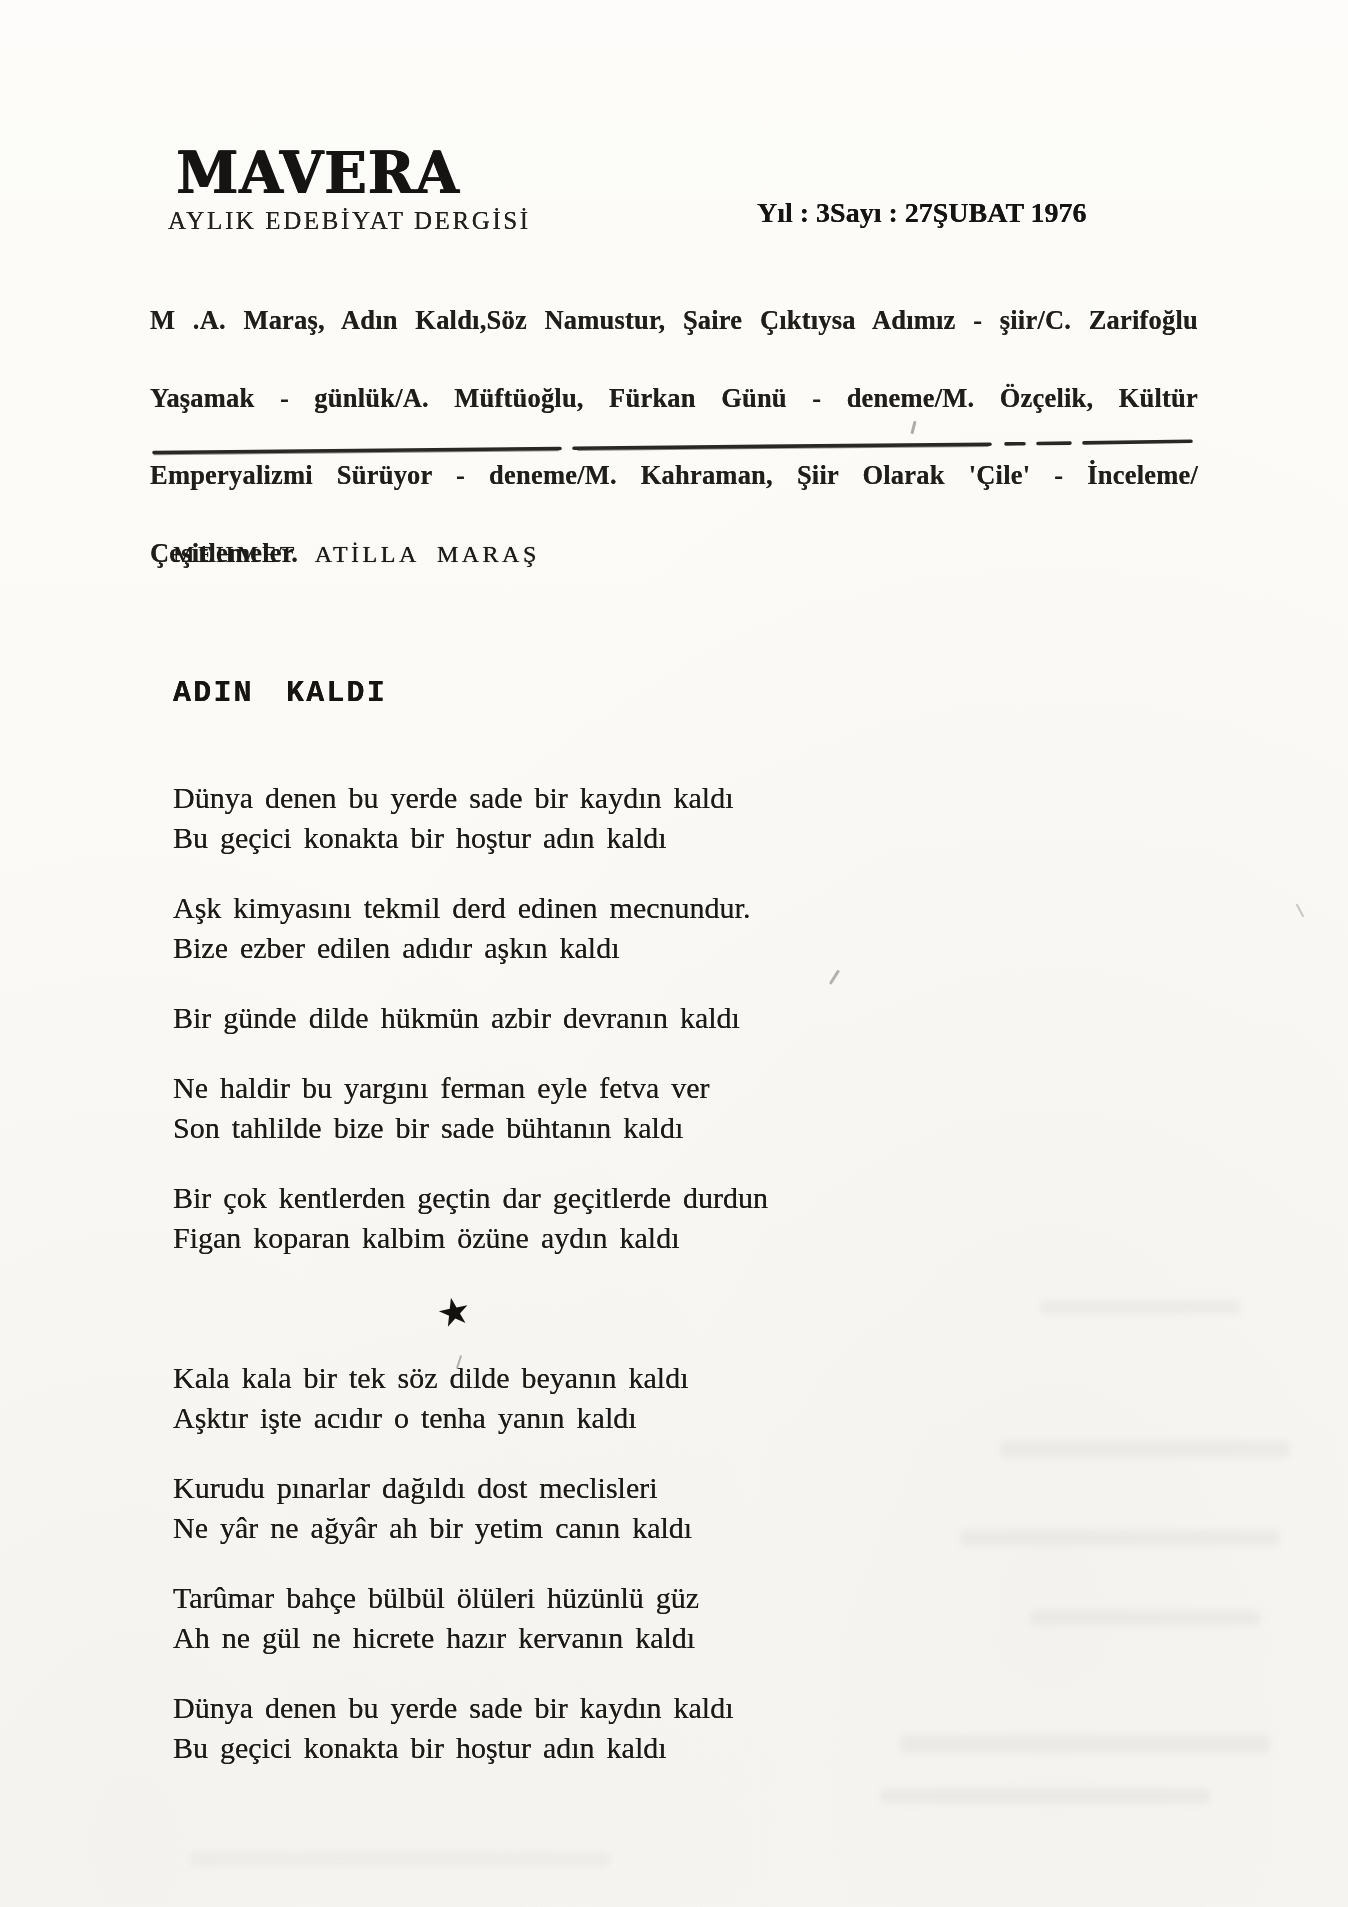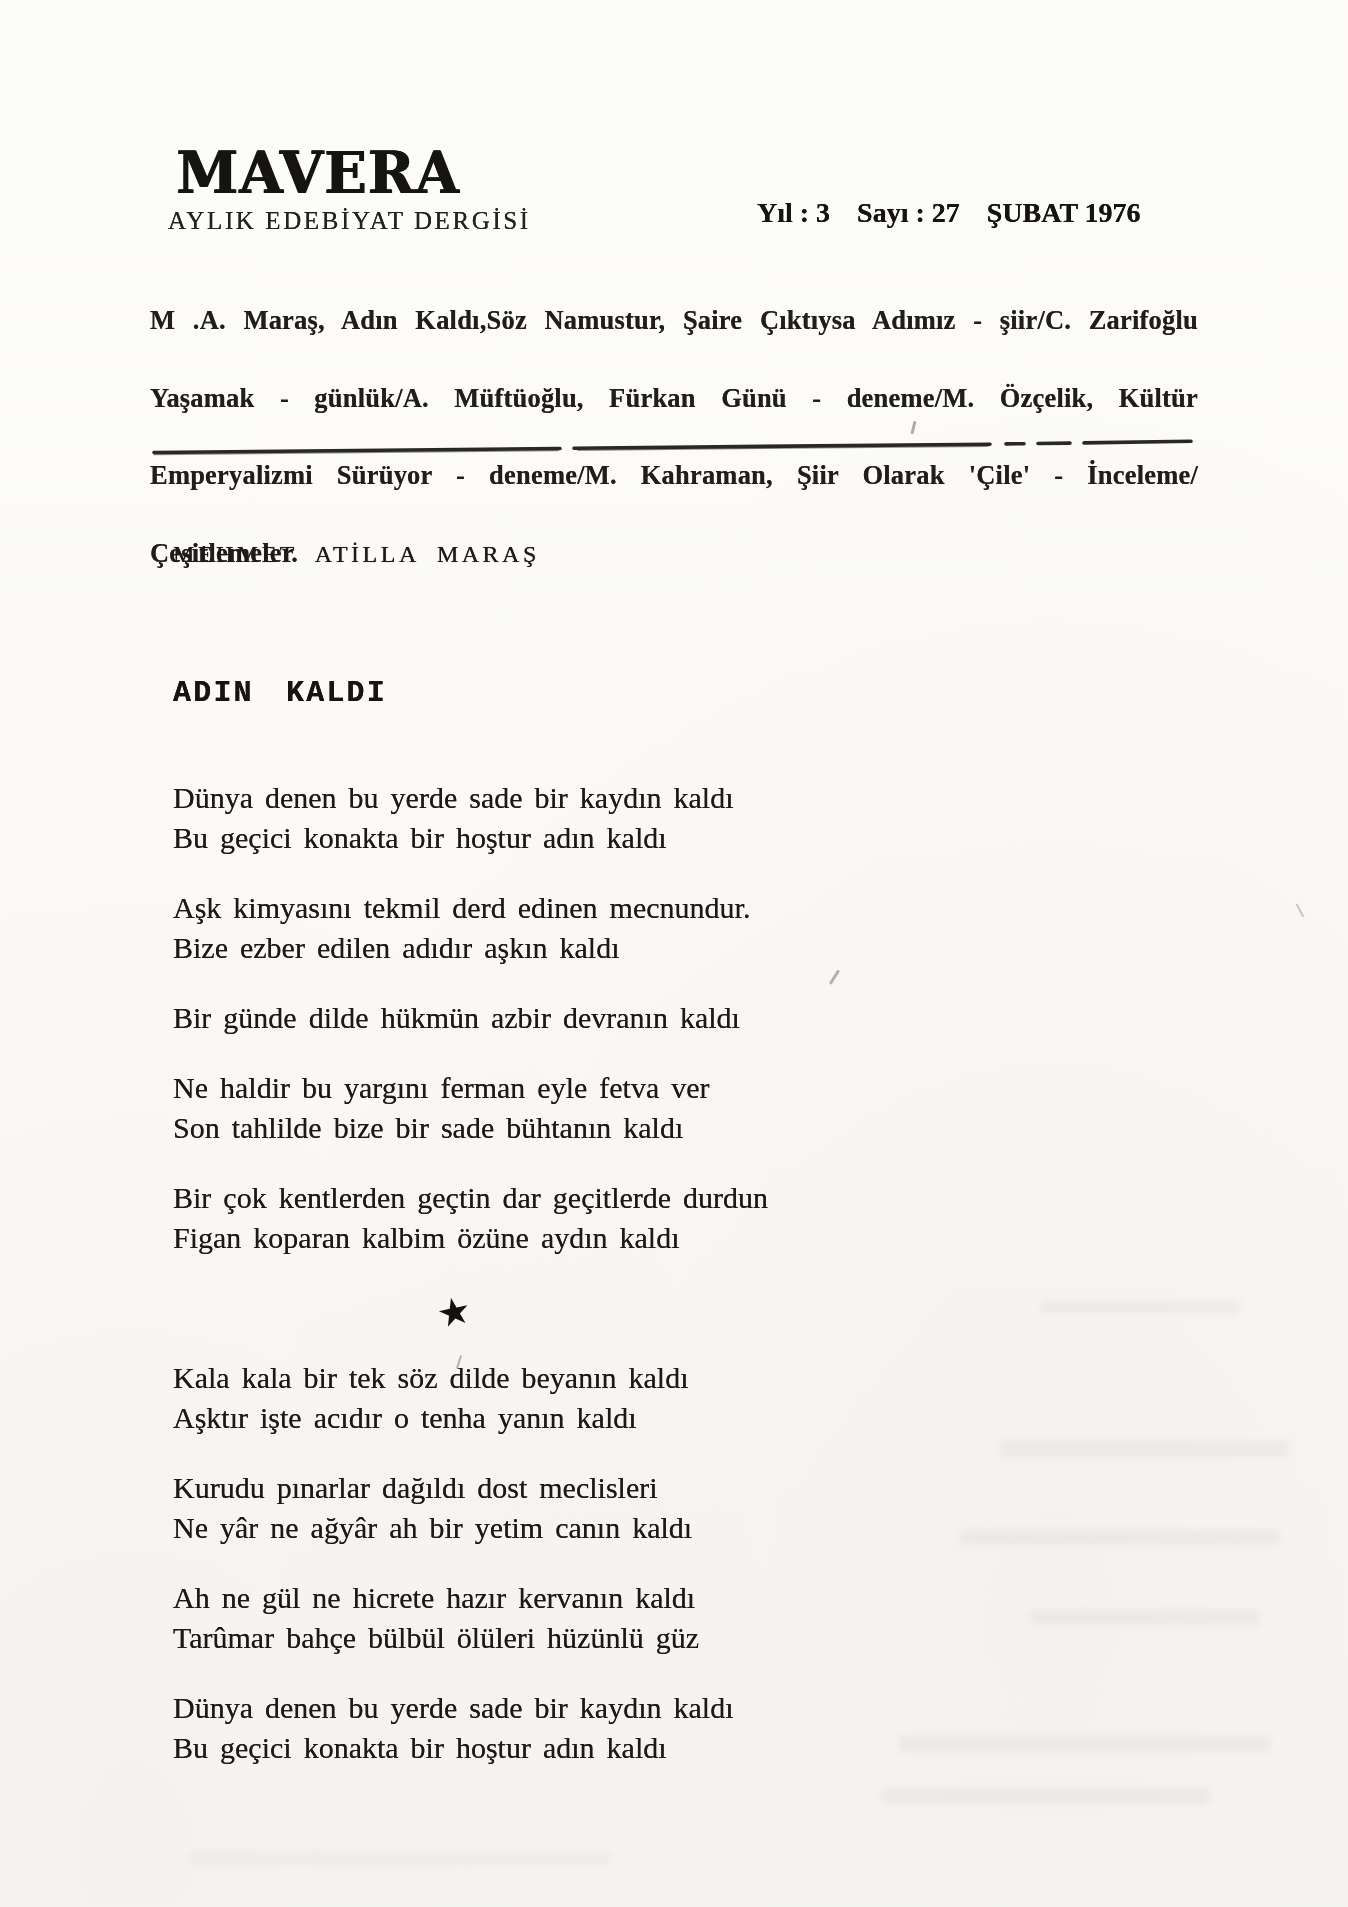--- a/index.html
+++ b/index.html
@@ -37,21 +37,21 @@
     margin-top:7px;
     font-size:25px;
     letter-spacing:2.6px;
     font-weight:400;
     color:#24221f;
     text-shadow:0 0 0.4px #24221f;
     white-space:nowrap;
   }
   .issue{
     position:absolute;left:757px;top:197px;
-    display:flex;gap:27px;
+    display:flex;
     font-size:28px;font-weight:700;
     color:#161412;
     text-shadow:0 0 0.5px #161412;
     white-space:nowrap;
   }
 
   
   .toc{
     position:absolute;left:150px;top:266px;width:1048px;
     font-size:26.5px;line-height:45.5px;
@@ -182,22 +182,22 @@
 
     <div class="stanza">
       <div class="pline">Kala kala bir tek söz dilde beyanın kaldı</div>
       <div class="pline">Aşktır işte acıdır o tenha yanın kaldı</div>
     </div>
     <div class="stanza">
       <div class="pline">Kurudu pınarlar dağıldı dost meclisleri</div>
       <div class="pline">Ne yâr ne ağyâr ah bir yetim canın kaldı</div>
     </div>
     <div class="stanza">
+      <div class="pline">Tarûmar bahçe bülbül ölüleri hüzünlü güz</div>
       <div class="pline">Ah ne gül ne hicrete hazır kervanın kaldı</div>
-      <div class="pline">Tarûmar bahçe bülbül ölüleri hüzünlü güz</div>
     </div>
     <div class="stanza">
       <div class="pline">Dünya denen bu yerde sade bir kaydın kaldı</div>
       <div class="pline">Bu geçici konakta bir hoştur adın kaldı</div>
     </div>
   </article>
 
   <span class="tick tick-1"></span>
   <span class="tick tick-2"></span>
   <span class="tick tick-3"></span>

